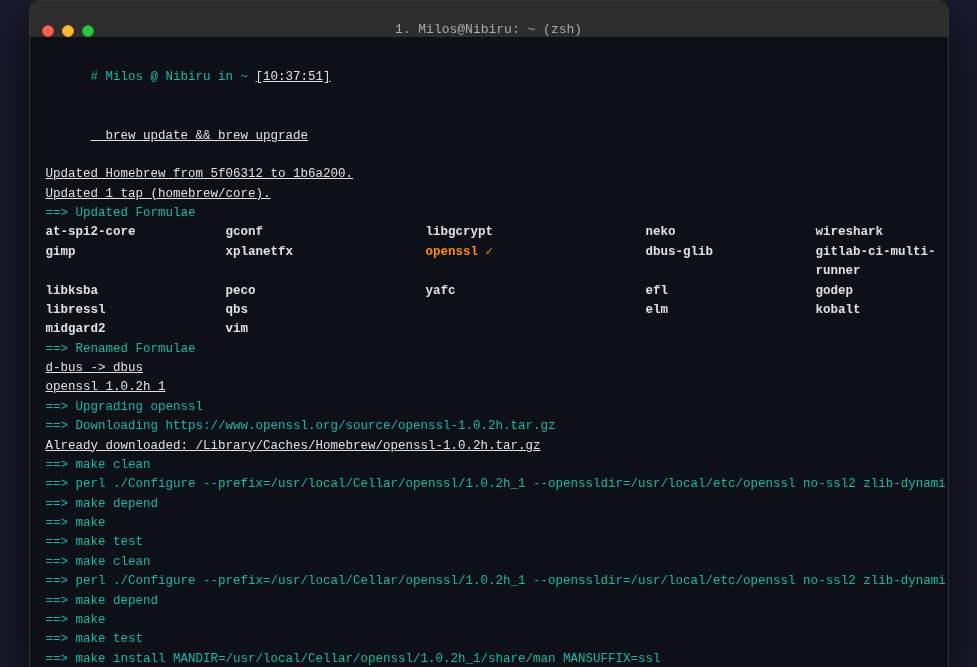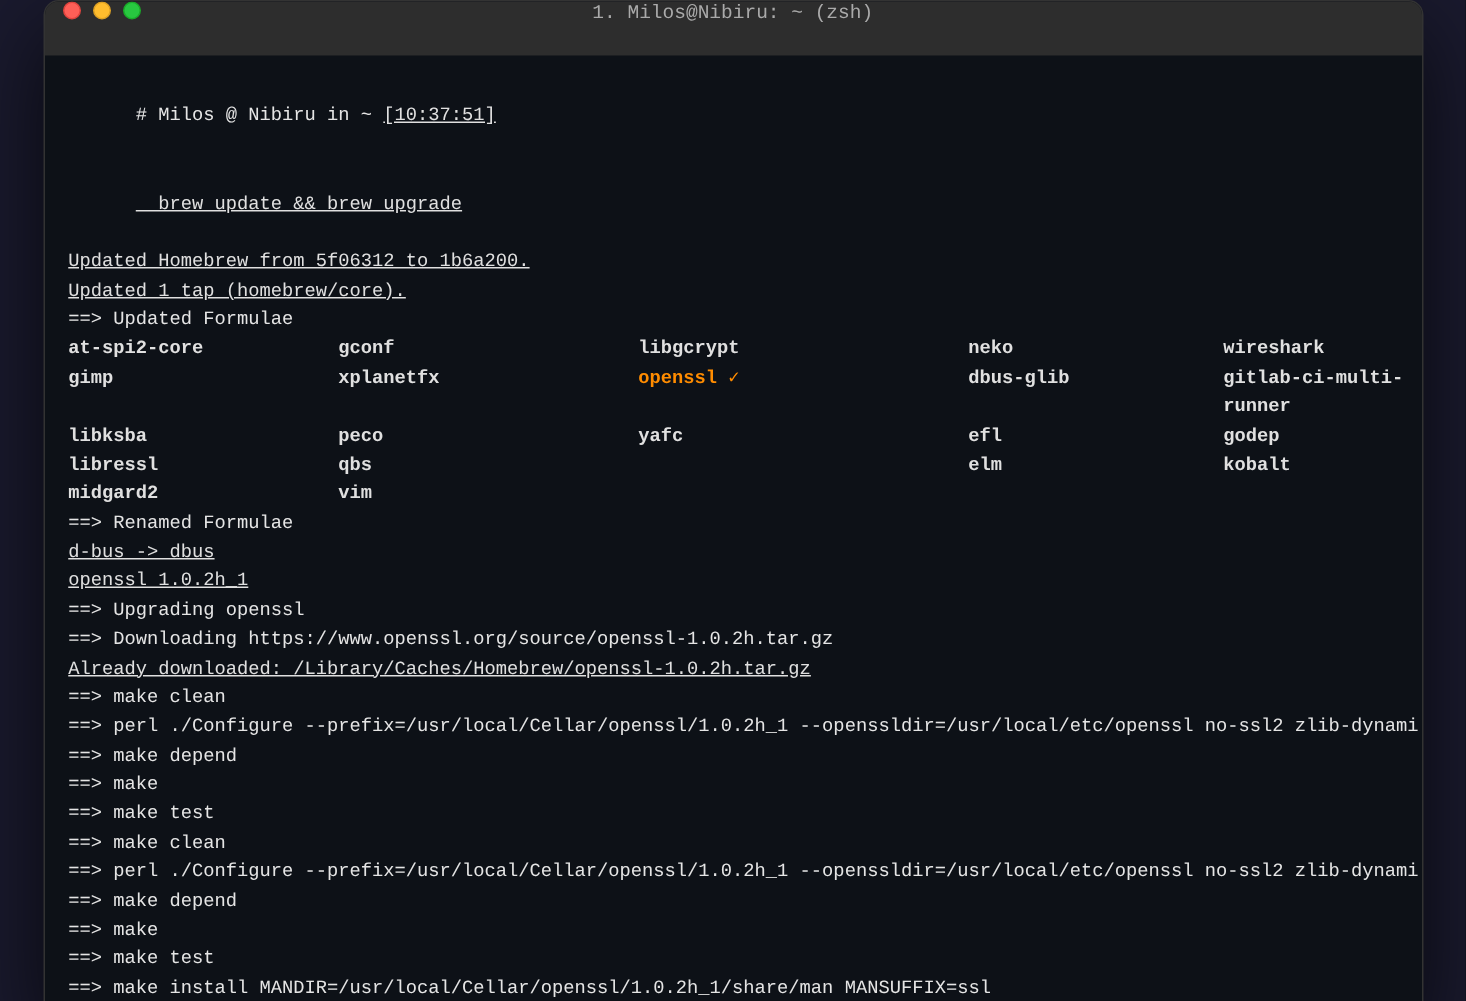--- a/index.html
+++ b/index.html
@@ -19,21 +19,21 @@
       border-radius: 10px;
       overflow: hidden;
       box-shadow: 0 20px 60px rgba(0,0,0,0.7);
       border: 1px solid #333;
     }
 
     .titlebar {
       background: #2d2d2d;
       height: 36px;
       display: flex;
-      align-items: flex-start;
+      align-items: flex-end;
       padding: 0 12px;
       position: relative;
     }
 
     .traffic-lights {
       display: flex;
       gap: 8px;
     }
 
     .traffic-light {
@@ -62,21 +62,21 @@
       overflow: hidden;
     }
 
     .line {
       font-size: 12.5px;
       line-height: 1.55;
       white-space: pre;
       color: #e0e0e0;
     }
 
-    .cyan { color: #e5e5e5; }
+    .cyan { color: #14b8a6; }
     .white { color: #e0e0e0; text-decoration: underline; }
 
     .cols {
       display: grid;
       grid-template-columns: 180px 200px 220px 170px 160px;
       column-gap: 0;
       font-weight: bold;
     }
 
     .cols .cell {

